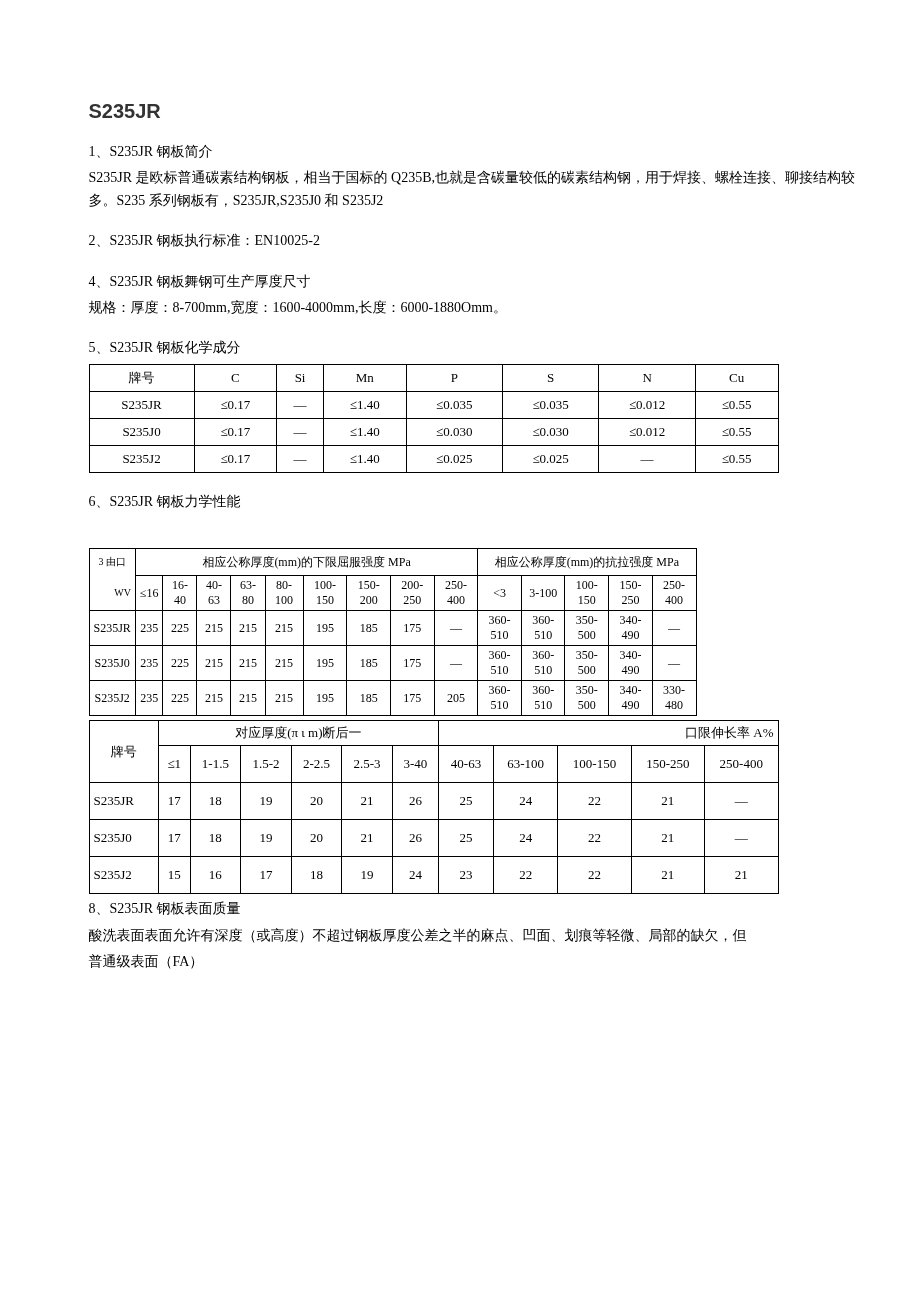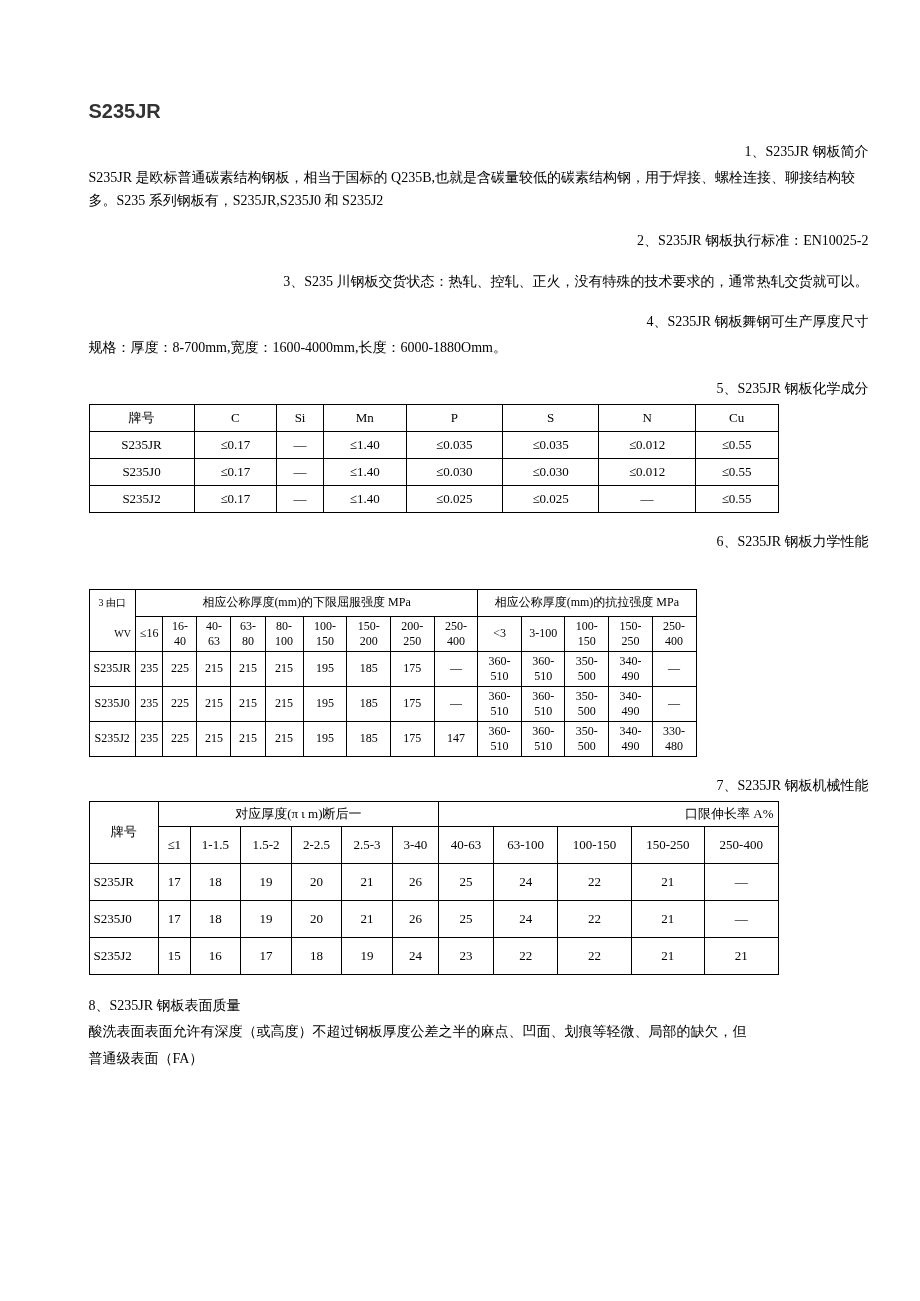--- a/index.html
+++ b/index.html
@@ -21,21 +21,20 @@
     font-size: 20px;
     color: #333;
     margin: 0 0 10px 0;
   }
   p {
     margin: 4px 0;
     line-height: 1.6;
   }
   .section-label {
     margin-top: 18px;
-    text-align: right;
   }
   table {
     border-collapse: collapse;
     margin-top: 4px;
     font-family: "SimSun", serif;
     font-size: 13px;
   }
   table td, table th {
     border: 1px solid #000;
     padding: 2px 4px;
@@ -55,21 +54,20 @@
 
 <div class="page">
 
   <h1>S235JR</h1>
 
   <p class="section-label">1、S235JR 钢板简介</p>
   <p>S235JR 是欧标普通碳素结构钢板，相当于国标的 Q235B,也就是含碳量较低的碳素结构钢，用于焊接、螺栓连接、聊接结构较多。S235 系列钢板有，S235JR,S235J0 和 S235J2</p>
 
   <p class="section-label">2、S235JR 钢板执行标准：EN10025-2</p>
 
-  <p class="section-label">3、S235 川钢板交货状态：热轧、控轧、正火，没有特殊的技术要求的，通常热轧交货就可以。</p>
 
   <p class="section-label">4、S235JR 钢板舞钢可生产厚度尺寸</p>
   <p>规格：厚度：8-700mm,宽度：1600-4000mm,长度：6000-1880Omm。</p>
 
   <p class="section-label">5、S235JR 钢板化学成分</p>
   <table class="t1">
     <tbody>
         <tr>
       <td>牌号</td>
       <td>C</td>
@@ -175,31 +173,30 @@
     <tr>
       <td class="small-col">S235J2</td>
       <td>235</td>
       <td>225</td>
       <td>215</td>
       <td>215</td>
       <td>215</td>
       <td>195</td>
       <td>185</td>
       <td>175</td>
-      <td>147</td>
+      <td>205</td>
       <td>360-510</td>
       <td>360-510</td>
       <td>350-500</td>
       <td>340-490</td>
       <td>330-480</td>
     </tr>
   </tbody>
     </table>
 
-  <p class="section-label">7、S235JR 钢板机械性能</p>
   <table class="t3">
     <tbody>
         <tr>
       <td rowspan="2">牌号</td>
       <td colspan="6" style="height:20px;">对应厚度(π ι m)断后一</td>
       <td colspan="5" style="text-align:right;height:20px;margin-top:43px;">口限伸长率 A%</td>
     </tr>
     <tr>
       <td style="height:20px;">≤1</td>
       <td>1-1.5</td>
@@ -251,17 +248,17 @@
       <td>24</td>
       <td>23</td>
       <td>22</td>
       <td>22</td>
       <td>21</td>
       <td>21</td>
     </tr>
   </tbody>
     </table>
 
-  <p style="margin-top:20px;font-family:Liberation Serif, serif;">8、S235JR 钢板表面质量</p>
+  <p style="margin-top:4px;font-family:Liberation Serif, serif;">8、S235JR 钢板表面质量</p>
   <p>酸洗表面表面允许有深度（或高度）不超过钢板厚度公差之半的麻点、凹面、划痕等轻微、局部的缺欠，但</p>
   <p>普通级表面（FA）</p>
 
 </div>
 
 </body></html>

